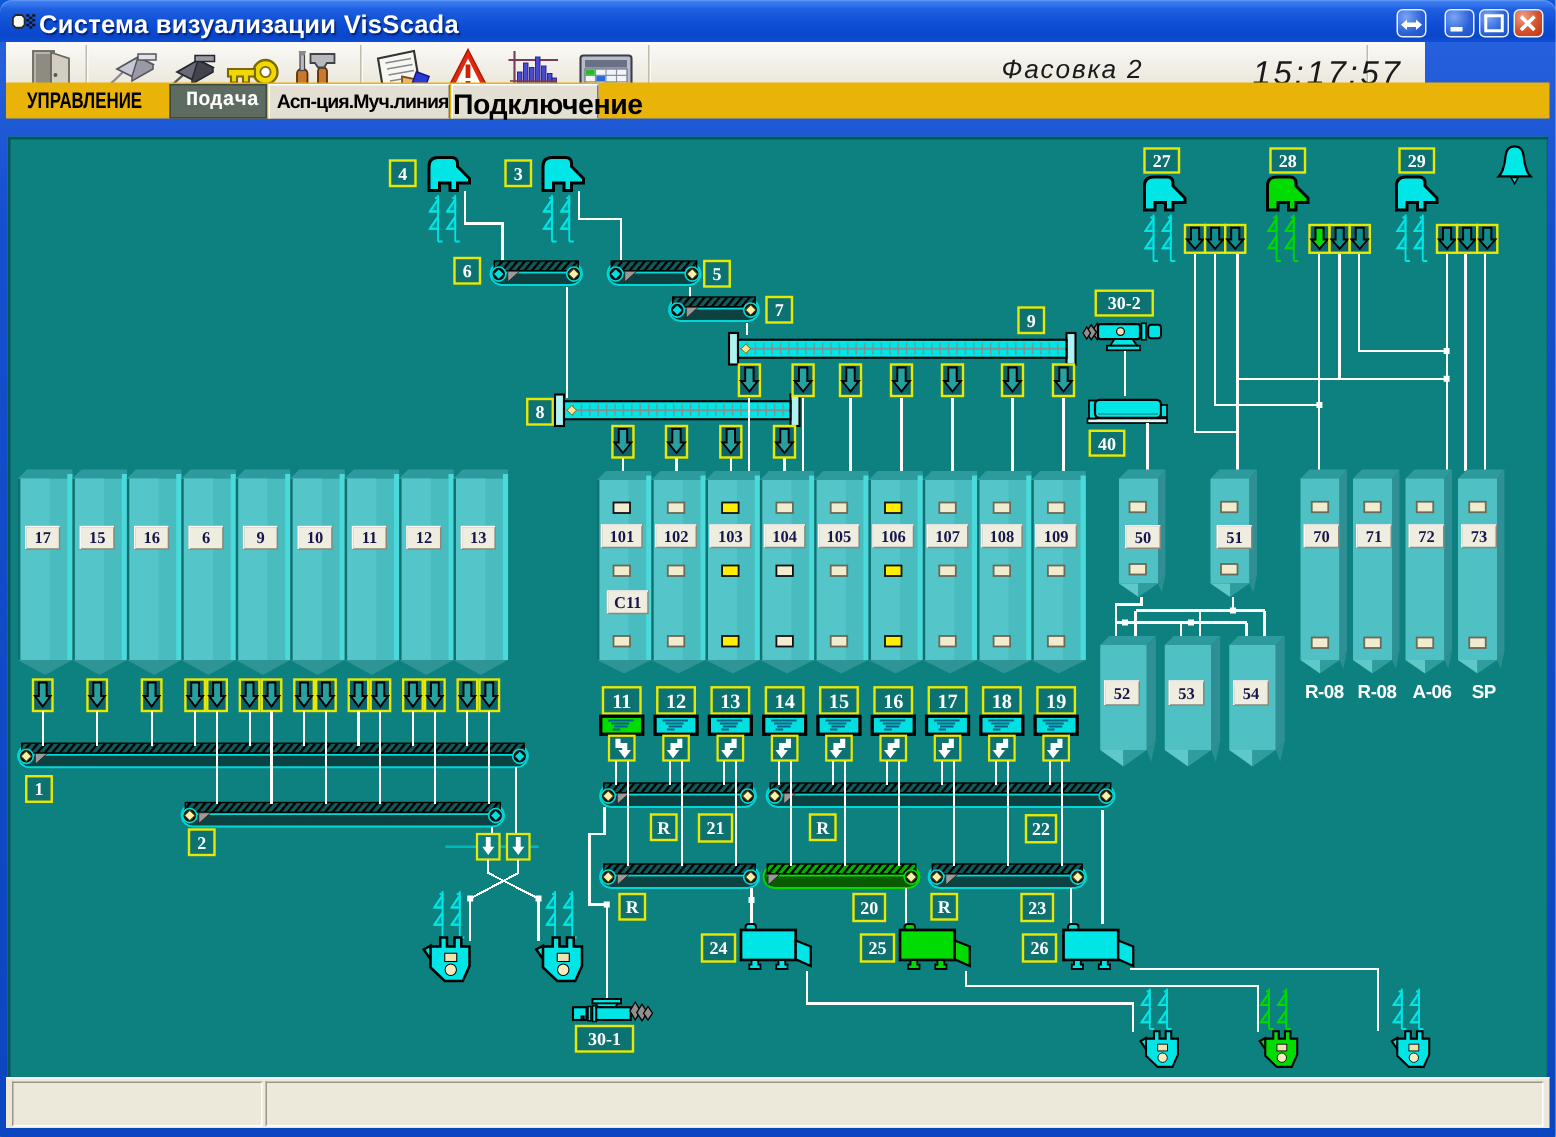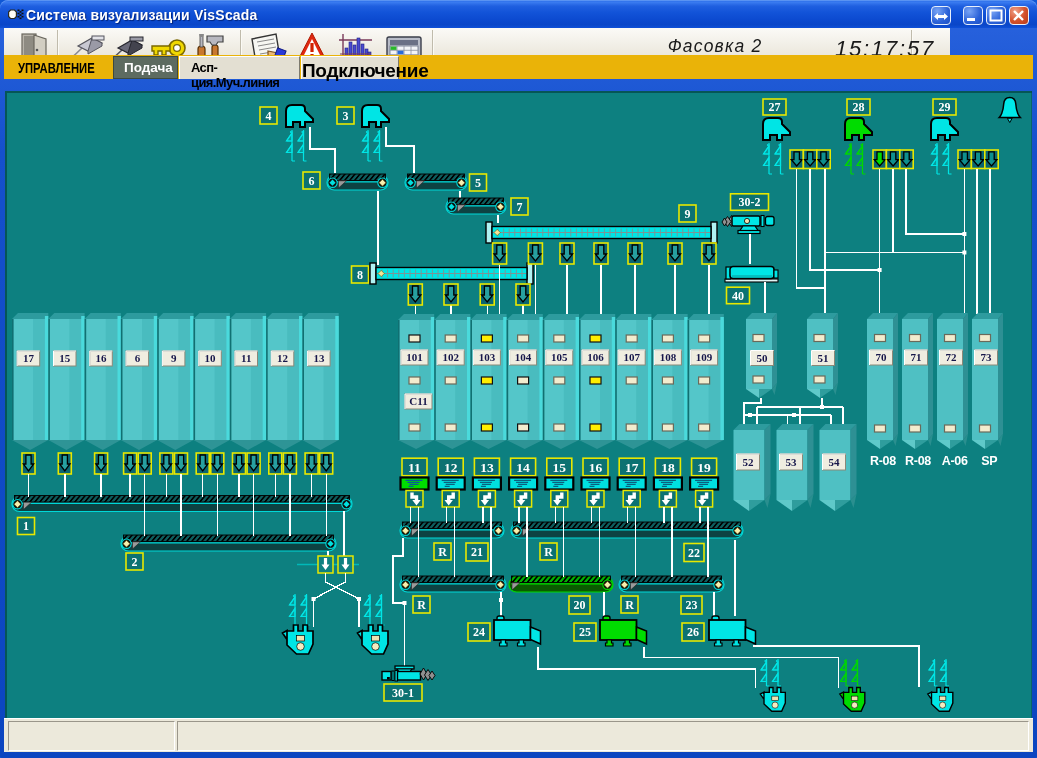--- a/index.html
+++ b/index.html
@@ -2,39 +2,39 @@
 <html><head><meta charset="utf-8"><style>
 * { margin:0; padding:0; box-sizing:border-box; }
 body { width:1037px; height:758px; overflow:hidden; font-family:"Liberation Sans", sans-serif; }
 #win { position:relative; width:1037px; height:758px; background:#0f57d5; }
 #frame { position:absolute; inset:0; border-radius:8px 8px 2px 2px;
   background:linear-gradient(#2a64e0,#1550cc 20%,#0b45c0); }
 #titlebar { position:absolute; left:0; top:0; width:1037px; height:28px;
   border-radius:8px 8px 0 0;
   background:linear-gradient(180deg,#2468e6 0%,#3a7bf0 8%,#1f5fe0 22%,#1253d8 45%,#0c4ad0 70%,#0a46c8 88%,#0f50d8 100%);
   box-shadow:inset 0 1px 0 #5a93f2;}
-#title { position:absolute; left:26px; top:7px; color:#fff; font-weight:bold; font-size:14px;
+#title { position:absolute; left:26px; top:7px; color:#fff; font-weight:bold; font-size:17px;
   text-shadow:1px 1px 1px #00227a; letter-spacing:0.2px;}
 .tbtn { position:absolute; top:5.5px; width:20px; height:19px; border-radius:4px;
   border:1px solid #e8f0fc; color:#fff; font-size:12px; text-align:center;
   background:radial-gradient(circle at 30% 25%,#7aa5f5,#2b62d8 60%,#1c4fc4);}
 .tbtn.close { background:radial-gradient(circle at 30% 25%,#f0a088,#d4512b 55%,#b83a18); }
 #toolbar { position:absolute; left:4px; top:28px; width:946px; height:39px;
   background:linear-gradient(#fbfaf7,#ece8dd 70%,#dcd7c8); border-bottom:1px solid #b9b4a5;}
 .sep { position:absolute; top:2px; height:34px; width:2px;
   border-left:1px solid #c0bbac; border-right:1px solid #fbfaf5; }
 #captxt { position:absolute; top:8px; left:611px; width:200px; text-align:center;
   font-style:italic; font-size:17.5px; letter-spacing:1.2px; color:#1a1a1a; }
 #timetxt { position:absolute; top:8px; right:15px; font-style:italic; font-size:22px; letter-spacing:1.8px; color:#1a1a1a; }
 #tabs { position:absolute; left:4px; top:55px; width:1029px; height:24px; background:#eab308; }
 #mgmt { position:absolute; left:14px; top:4px; font-size:15px; font-weight:bold; color:#000; transform:scaleX(0.75); transform-origin:left;}
 .tab { position:absolute; top:1px; height:23px; font-size:13.5px; font-weight:bold; color:#000;
   background:#e3dfd2; border:1px solid #fff; border-right:1.5px solid #7d7a6e; border-bottom:none;
   padding:3px 10px 0 10px; }
-.tab.active { background:#5d6b60; color:#fff; border:1px solid #3d4a40; }
+.tab.active { background:#5d6b60; color:#fff; border:1px solid #3d4a40;font-family:Liberation Mono, monospace; }
 #canvas { position:absolute; left:5px; top:91px; width:1027px; height:627px; background:#0d8080;
   box-shadow:inset 2px 2px 0 rgba(5,75,75,0.8), inset -1px 0 0 rgba(5,75,75,0.5); }
 #statusbar { position:absolute; left:4px; top:718px; width:1029px; height:34px; background:#ece9db;
   border-top:1px solid #fff; }
 .spanel { position:absolute; top:2px; height:30px; border:1px solid; border-color:#9a968a #fff #fff #9a968a; }
 </style></head>
 <body>
 <div id="win">
   <div id="frame"></div>
   <div id="titlebar">
@@ -148,21 +148,21 @@
  <rect x="11.5" y="16.7" width="6" height="3.4" fill="#2a6ad8"></rect>
  <rect x="18.5" y="21" width="6" height="3.4" fill="#2ab82a"></rect>
 </g>
 </svg>
     <div id="captxt">Фасовка 2</div>
     <div id="timetxt">15:17:57</div>
   </div>
   <div id="tabs">
     <div id="mgmt">УПРАВЛЕНИЕ</div>
     <div class="tab active" style="left:109px; width:65px; text-align:center;">Подача</div>
-    <div class="tab" style="left:175px; width:121px; text-align:left; letter-spacing:-0.6px; font-size:13px; padding-left:11px; padding-right:0;">Асп-ция.Муч.линия</div>
+    <div class="tab" style="left:175px; width:121px; text-align:right; letter-spacing:-0.6px; font-size:13px; padding-left:0; padding-right:0;">Асп-ция.Муч.линия</div>
     <div class="tab" style="left:297px; width:98px; text-align:left; letter-spacing:-0.3px; font-size:19px; padding-left:0; padding-right:12px;">Подключение</div>
   </div>
   <div id="canvas"><svg width="1027" height="627" viewBox="5 91 1027 627" font-family="&quot;Liberation Sans&quot;, sans-serif">
         <defs>
 <pattern id="hc" width="5" height="7" patternUnits="userSpaceOnUse" patternTransform="skewX(-40)">
 <rect width="5" height="7" fill="#0d5d5d"></rect>
             <rect width="2.1" height="7" fill="#000"></rect>
           </pattern>
 <pattern id="hg" width="5" height="7" patternUnits="userSpaceOnUse" patternTransform="skewX(-40)">
 <rect width="5" height="7" fill="#00b400"></rect>

